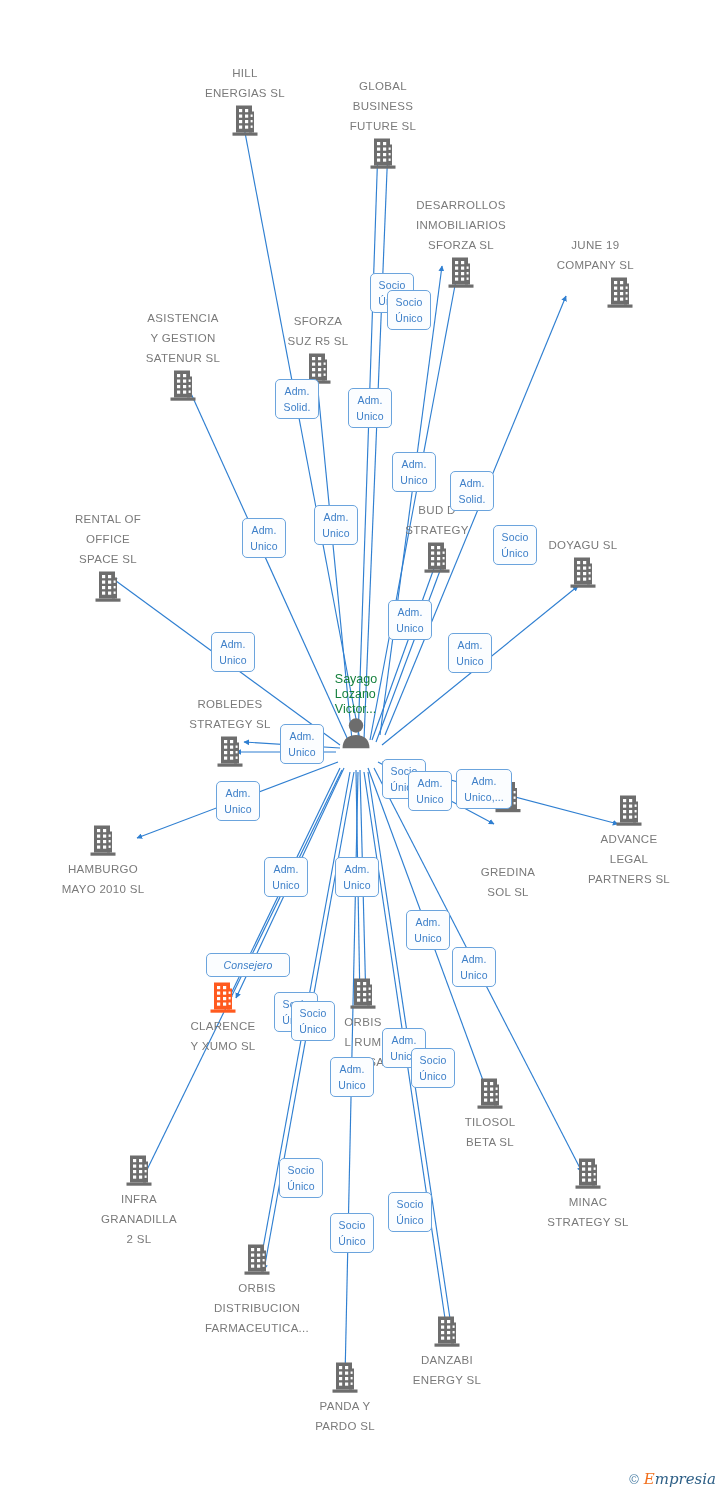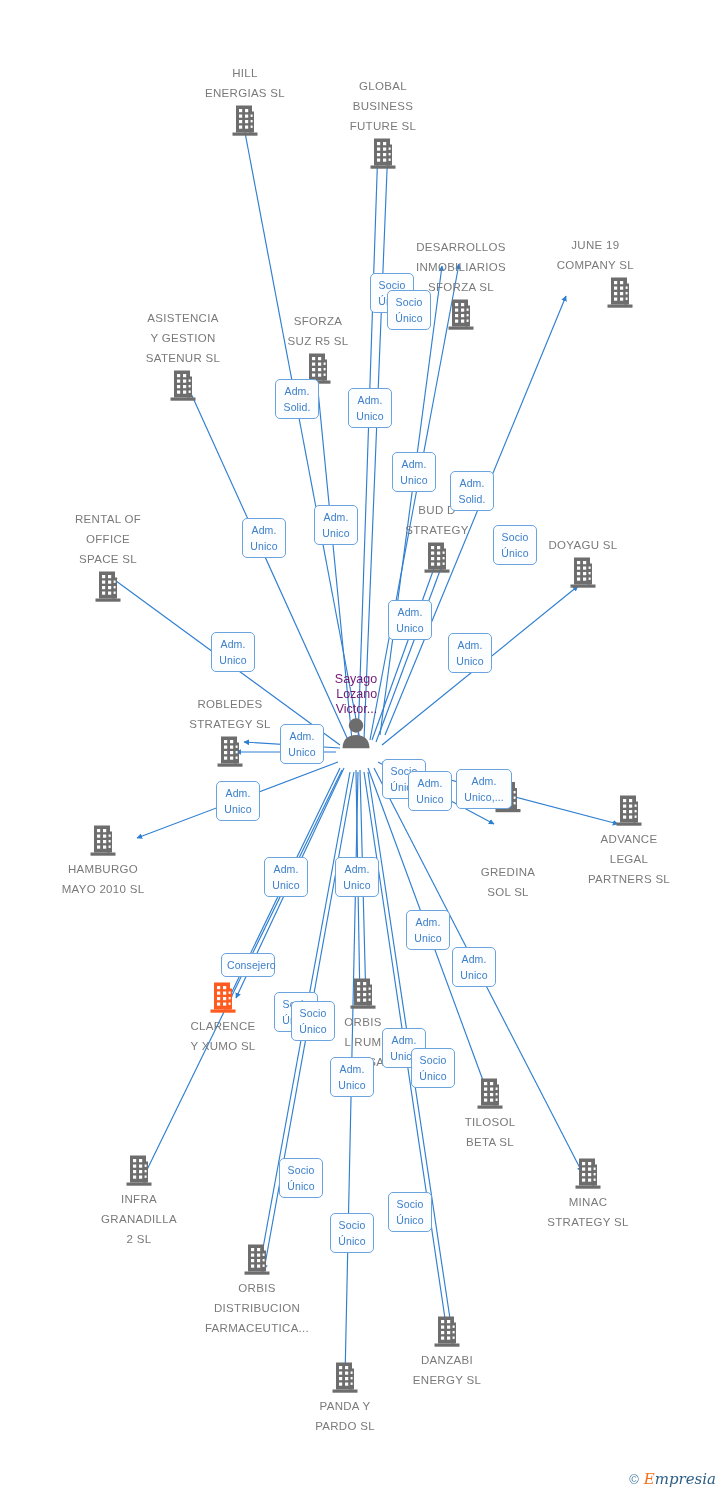--- a/index.html
+++ b/index.html
@@ -50,22 +50,22 @@
     position: absolute;
     transform: translate(-50%, -50%);
     display: flex;
     flex-direction: column;
     align-items: center;
     width: 120px;
   }
   .person-label {
     font-size: 12.5px;
     line-height: 15px;
-    color: #701a75;
-    text-align: right;
+    color: #15803d;
+    text-align: left;
     white-space: pre-line;
   }
 
   .rel {
     position: absolute;
     transform: translate(-50%, -50%);
     box-sizing: border-box;
     background: #fbfdff;
     border: 1.3px solid #6ba4dd;
     border-radius: 5px;
@@ -184,21 +184,21 @@
             <rect x="8" y="16.5" width="3.2" height="3.2" fill="#ffffff"></rect>
             <rect x="14" y="16.5" width="3.2" height="3.2" fill="#ffffff"></rect>
             <rect x="8" y="22" width="3.2" height="3.2" fill="#ffffff"></rect>
             <rect x="14" y="22" width="3.2" height="3.2" fill="#ffffff"></rect>
             <rect x="19.6" y="11" width="2" height="2.4" fill="#ffffff"></rect>
             <rect x="19.6" y="16.5" width="2" height="2.4" fill="#ffffff"></rect>
             <rect x="19.6" y="22" width="2" height="2.4" fill="#ffffff"></rect>
           </svg>
         </div>
       </div>
-      <div class="node" style="left: 461px; top: 242px; margin-top: 42px;">
+      <div class="node" style="left: 461px; top: 242px;">
         <div class="node-label above">DESARROLLOS
 INMOBILIARIOS
 SFORZA  SL</div>
         <div class="node-icon">
           <svg width="28" height="34" viewBox="0 0 28 34" aria-hidden="true">
             <rect x="5" y="2" width="16" height="27" fill="#6d6d6d"></rect>
             <rect x="18" y="8" width="5" height="21" fill="#6d6d6d"></rect>
             <rect x="1.5" y="29" width="25" height="3.2" fill="#6d6d6d"></rect>
             <rect x="8" y="5.5" width="3.2" height="3.2" fill="#ffffff"></rect>
             <rect x="14" y="5.5" width="3.2" height="3.2" fill="#ffffff"></rect>
@@ -663,21 +663,21 @@
       <div class="rel" style="left: 238px; top: 801px; width: 44px; min-height: 36px;">Adm.
 Unico</div>
       <div class="rel" style="left: 286px; top: 877px; width: 44px; min-height: 36px;">Adm.
 Unico</div>
       <div class="rel" style="left: 357px; top: 877px; width: 44px; min-height: 36px;">Adm.
 Unico</div>
       <div class="rel" style="left: 428px; top: 930px; width: 44px; min-height: 36px;">Adm.
 Unico</div>
       <div class="rel" style="left: 474px; top: 967px; width: 44px; min-height: 36px;">Adm.
 Unico</div>
-      <div class="rel" style="left: 248px; top: 965px; width: 54px; min-height: 22px;">Consejero</div>
+      <div class="rel" style="left: 248px; top: 965px; width: 84px; min-height: 22px; font-style: italic;">Consejero</div>
       <div class="rel" style="left: 296px; top: 1012px; width: 44px; min-height: 36px;">Socio
 Único</div>
       <div class="rel" style="left: 313px; top: 1021px; width: 44px; min-height: 36px;">Socio
 Único</div>
       <div class="rel" style="left: 404px; top: 1048px; width: 44px; min-height: 36px;">Adm.
 Unico</div>
       <div class="rel" style="left: 433px; top: 1068px; width: 44px; min-height: 36px;">Socio
 Único</div>
       <div class="rel" style="left: 352px; top: 1077px; width: 44px; min-height: 36px;">Adm.
 Unico</div>

